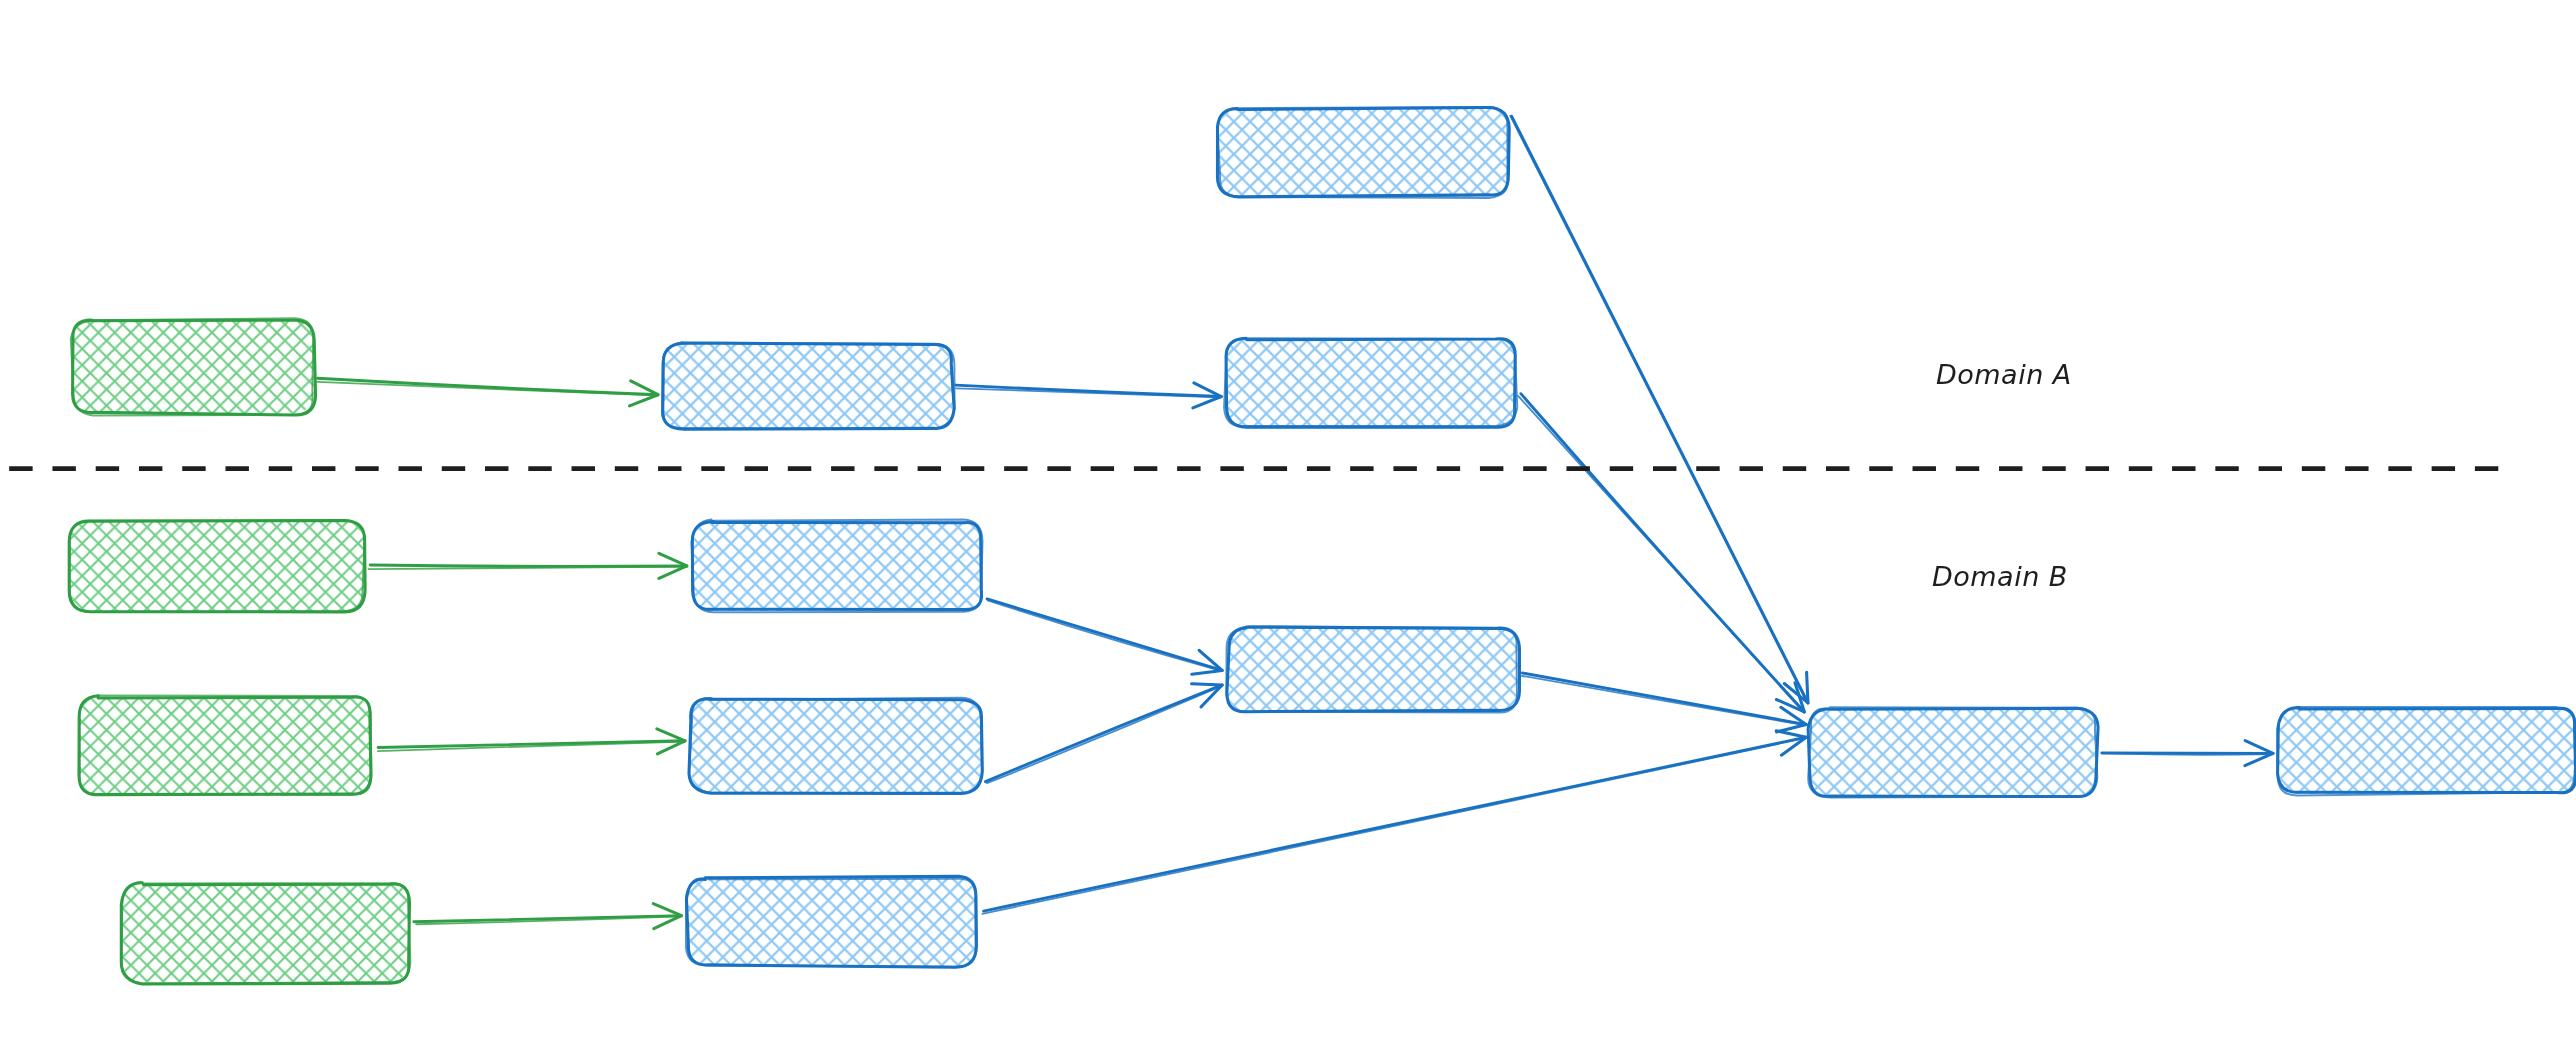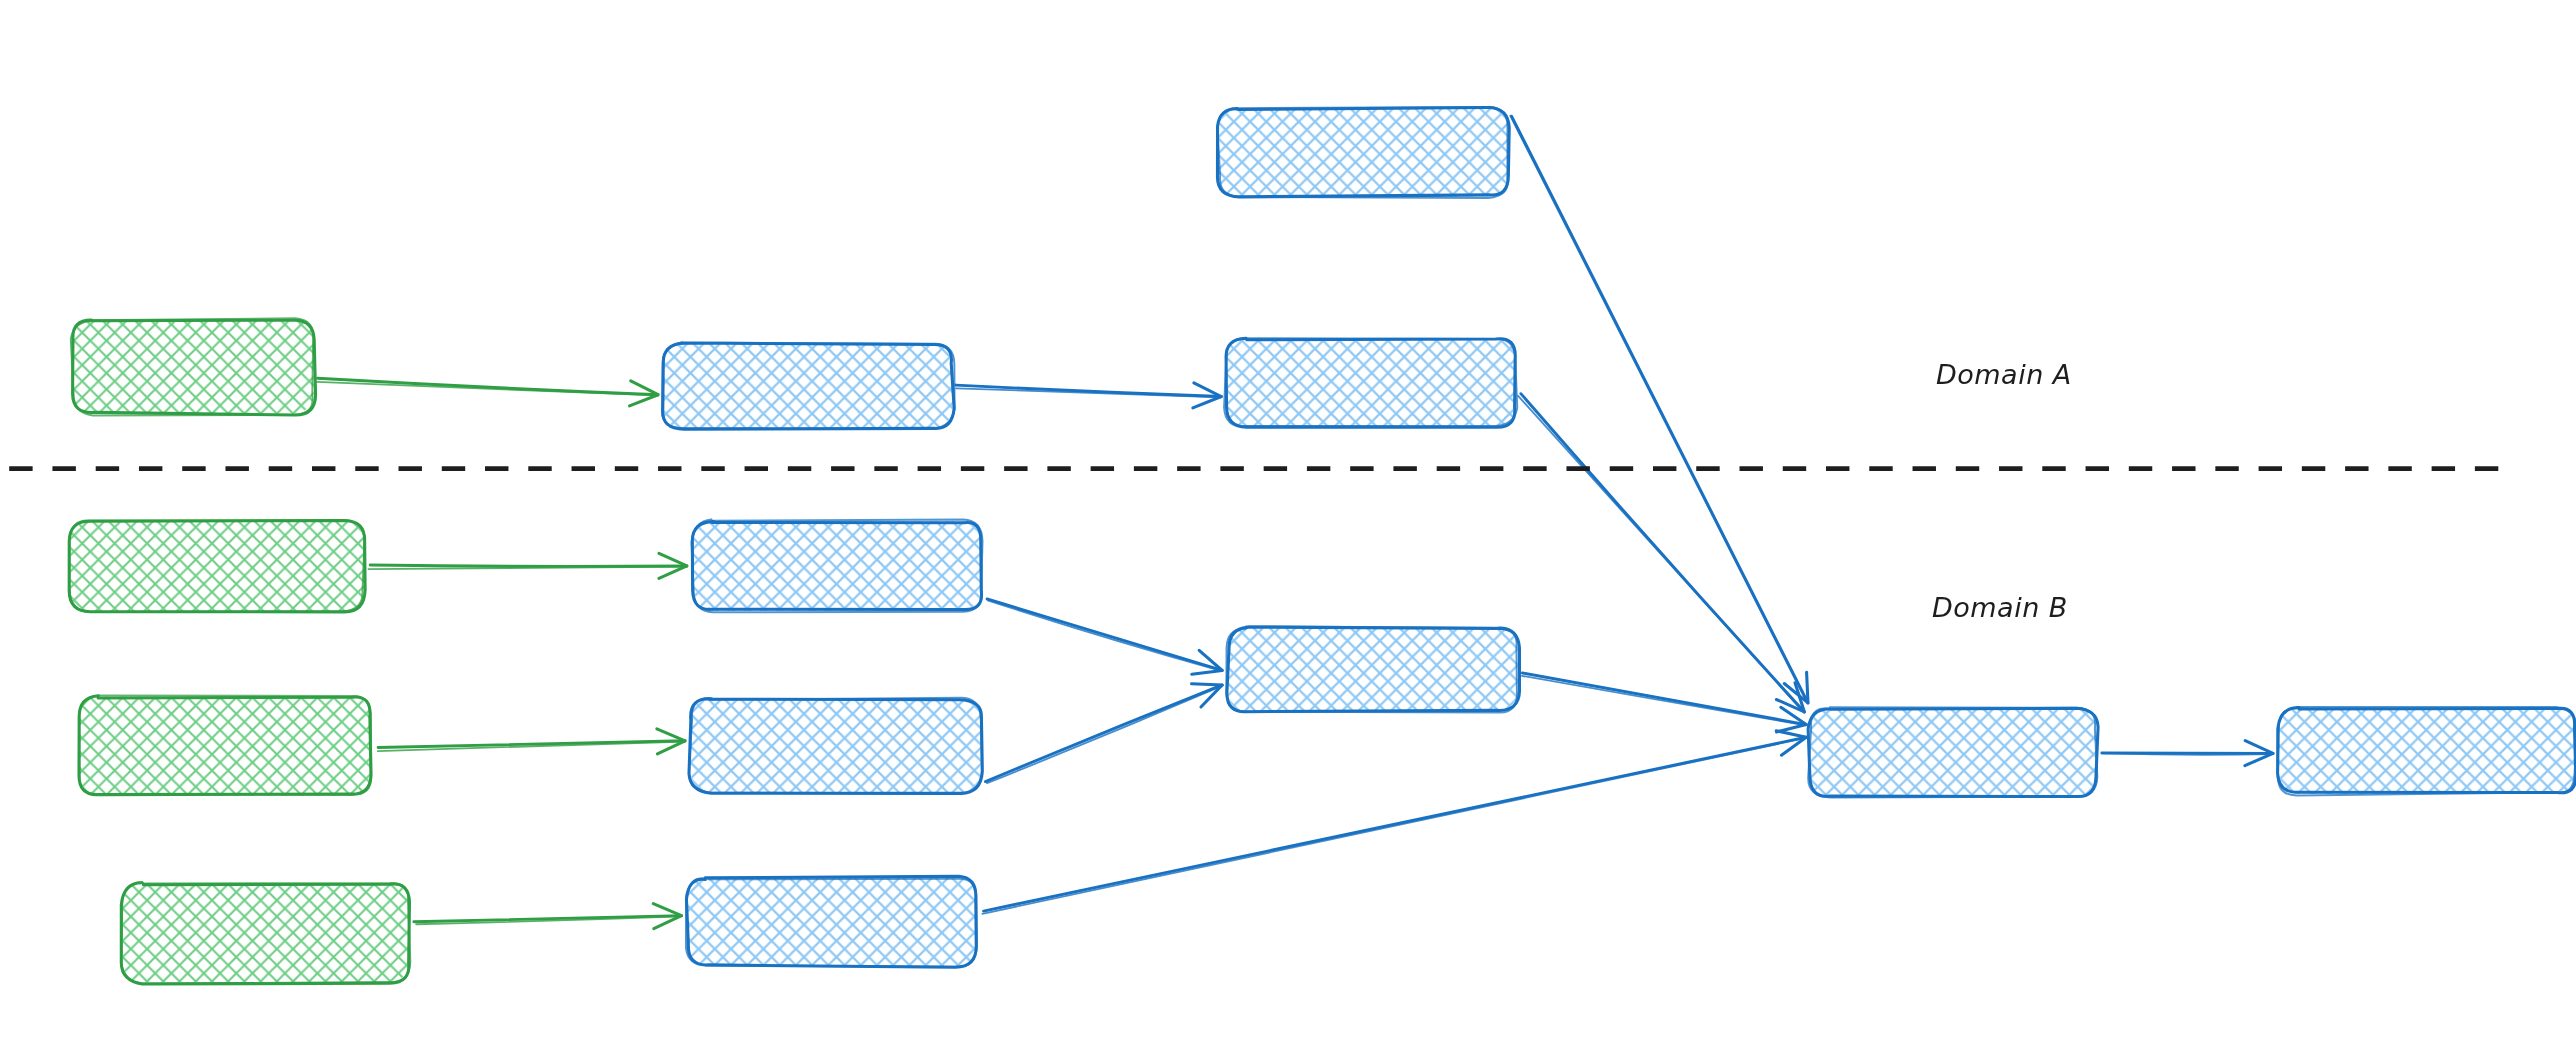--- a/index.html
+++ b/index.html
@@ -187,16 +187,16 @@
           <path d="M 2548.4652328493376 784.4799348122813 L 2836.198110104631 784.5190730101983 Q 2856.2413344384363 786.8340412396165 2859.905329706103 806.429495812128 L 2856.6124296191206 857.8744803671141 Q 2856.1142203808363 882.4838579760324 2836.176340581 879.3273472787474 L 2548.3388353587775 882.781893016669 Q 2526.9098329548306 882.5912486331497 2527.4206719405115 860.7680592554473 L 2528.513159276225 806.1362881665752 Q 2527.945032597494 785.3569645892628 2550.9655594839555 785.9752545370606" fill="none" stroke="#1971c2" stroke-width="2.2" stroke-linecap="round" stroke-linejoin="round" opacity="0.75"></path>
         </g>
       </g>
     <g id="divider-layer">
         <line x1="10" y1="520" x2="2792" y2="520" stroke="#1e1e1e" stroke-width="5" stroke-dasharray="26 22" stroke-linecap="butt"></line>
       </g>
   </svg>
 
   <div class="domain-label" id="label-domain-a" style="left: 1936px; top: 359px;">Domain A</div>
 
-  <div class="domain-label" id="label-domain-b" style="left: 1932px; top: 592px;">Domain B</div>
+  <div class="domain-label" id="label-domain-b" style="left: 1932px; top: 561px;">Domain B</div>
 
 </div>
 
 
 </body></html>

